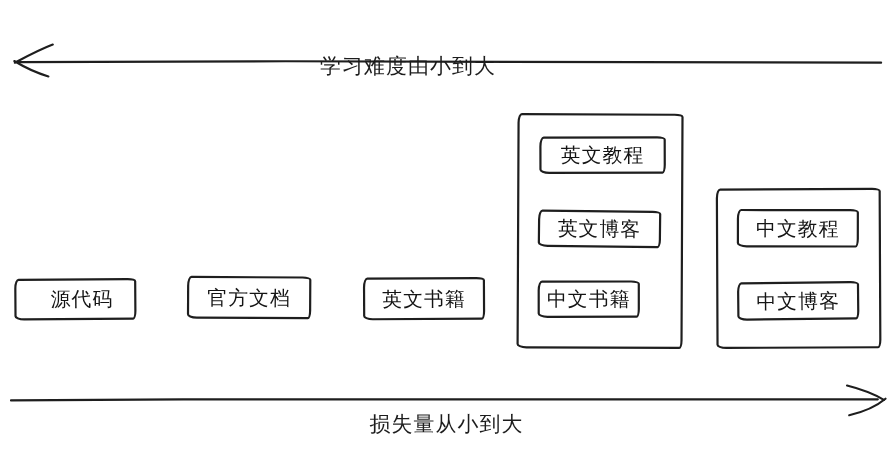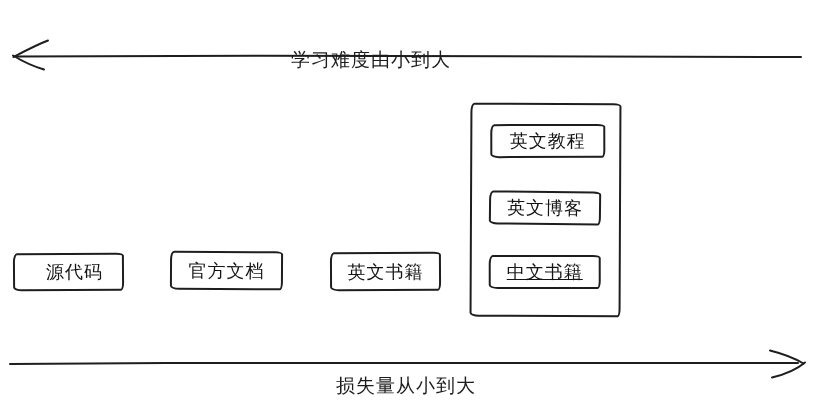--- a/index.html
+++ b/index.html
@@ -51,21 +51,21 @@
   
   .b-source   { left: 13px;  top: 253px; width: 111px; height: 38px; transform: rotate(-0.4deg); padding-left: 12px; }
   .b-official { left: 170px; top: 251px; width: 113px; height: 39px; transform: rotate(0.3deg); }
   .b-enbook   { left: 330px; top: 252px; width: 111px; height: 39px; transform: rotate(-0.3deg); }
   
   .g-a { left: 470px; top: 103px; width: 151px; height: 214px; transform: rotate(0.25deg); }
   .g-b { left: 651px; top: 171px; width: 150px; height: 146px; transform: rotate(-0.25deg); }
   
   .g-a .i1 { left: 18px; top: 19px;  width: 115px; height: 34px; transform: rotate(-0.4deg); }
   .g-a .i2 { left: 17px; top: 86px;  width: 112px; height: 34px; transform: rotate(0.4deg); }
-  .g-a .i3 { left: 17px; top: 150px; width: 112px; height: 34px; transform: rotate(-0.3deg); text-decoration: underline; }
+  .g-a .i3 { left: 17px; top: 150px; width: 93px; height: 34px; transform: rotate(-0.3deg); }
   .g-b .i1 { left: 17px; top: 17px;  width: 111px; height: 35px; transform: rotate(0.35deg); }
   .g-b .i2 { left: 17px; top: 83px;  width: 111px; height: 35px; transform: rotate(-0.35deg); }
 </style>
 </head>
 <body>
 
 <div class="canvas">
 
   <svg class="arrows" width="813" height="414" viewBox="0 0 813 414">
 
@@ -88,14 +88,18 @@
   <div class="box b-source">源代码</div>
   <div class="box b-enbook">英文书籍</div>
   <div class="box b-official">官方文档</div>
 
   <div class="group-box g-a">
     <div class="box i1">英文教程</div>
     <div class="box i2">英文博客</div>
     <div class="box i3">中文书籍</div>
   </div>
 
+  <div class="group-box g-b">
+    <div class="box i1">中文教程</div>
+    <div class="box i2">中文博客</div>
+  </div>
 
 </div>
 
 </body></html>

